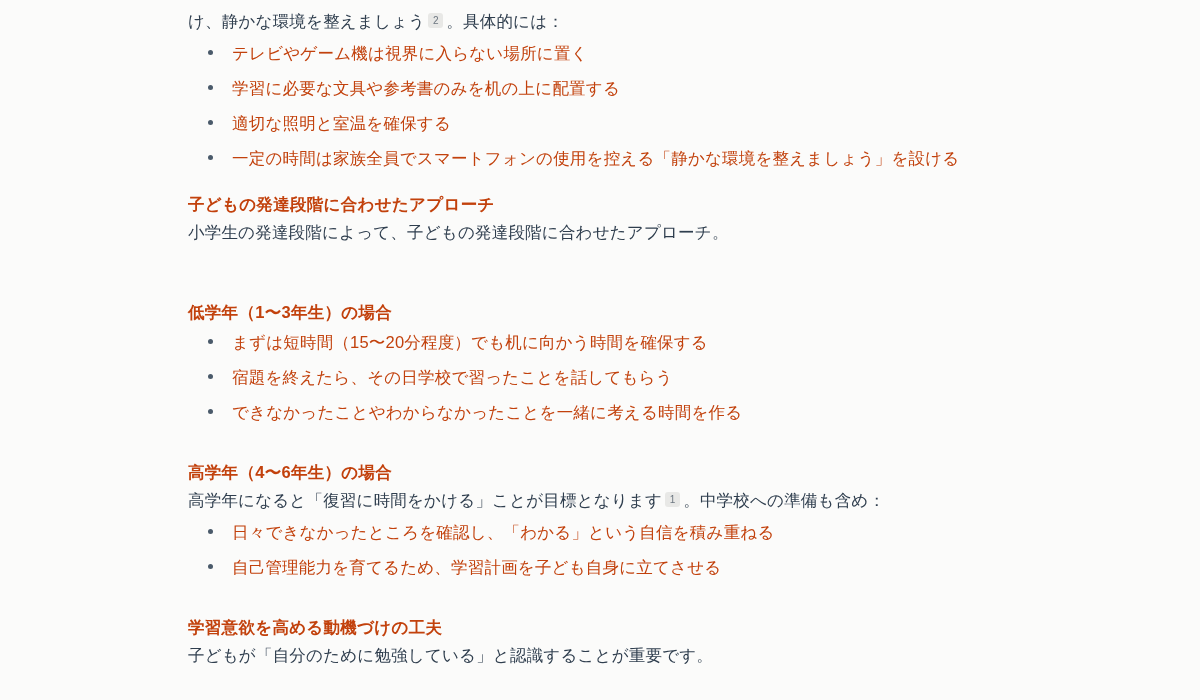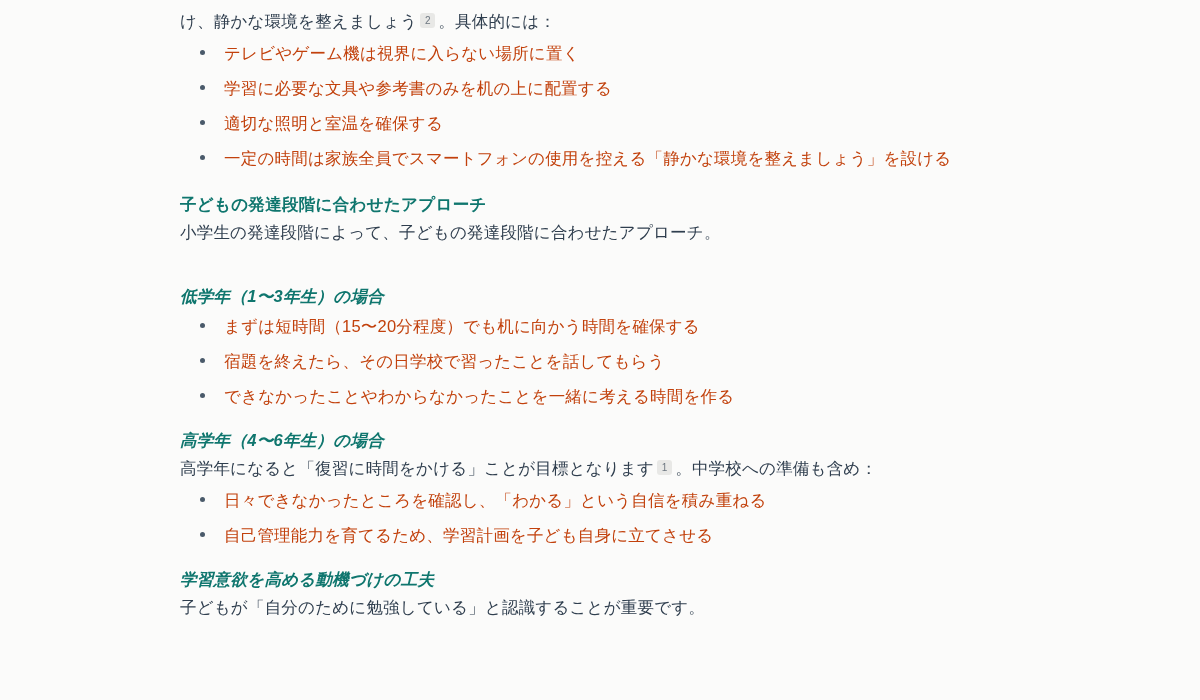--- a/index.html
+++ b/index.html
@@ -15,21 +15,21 @@
     color: #1f2d3a;
   }
   .page {
     position: relative;
     width: 1200px;
     height: 700px;
     background: #fbfbfa;
   }
   .content {
     position: absolute;
-    left: 180px;
+    left: 188px;
     top: 0;
     width: 800px;
   }
   .clipped-line {
     height: 6px;
     overflow: hidden;
     color: #2f3e4e;
     font-size: 16.5px;
     line-height: 30px;
     opacity: 0.55;
@@ -65,27 +65,26 @@
     top: 8px;
     width: 5px;
     height: 5px;
     border-radius: 50%;
     background: #4a5a6a;
   }
   h3.subhead {
     margin: 22px 0 0 0;
     font-size: 16.5px;
     font-weight: bold;
-    color: #0f766e;
+    color: #c2410c;
     line-height: 26px;
     letter-spacing: 0.3px;
   }
   h3.subhead.tight {
-    margin-top: 20px;
-    font-style: italic;
+    margin-top: 36px;
   }
   .sup-ref {
     display: inline-block;
     min-width: 15px;
     height: 15px;
     line-height: 15px;
     padding: 0 3px;
     margin: 0 3px;
     border-radius: 3px;
     background: #e8e8e6;

